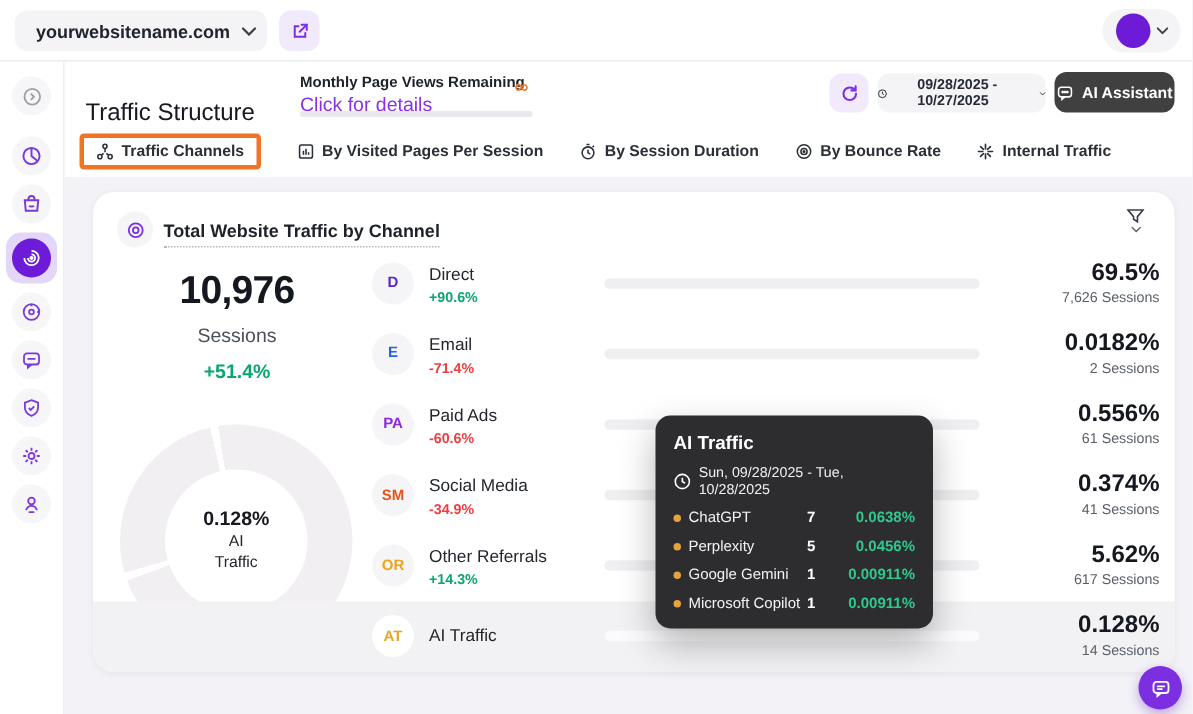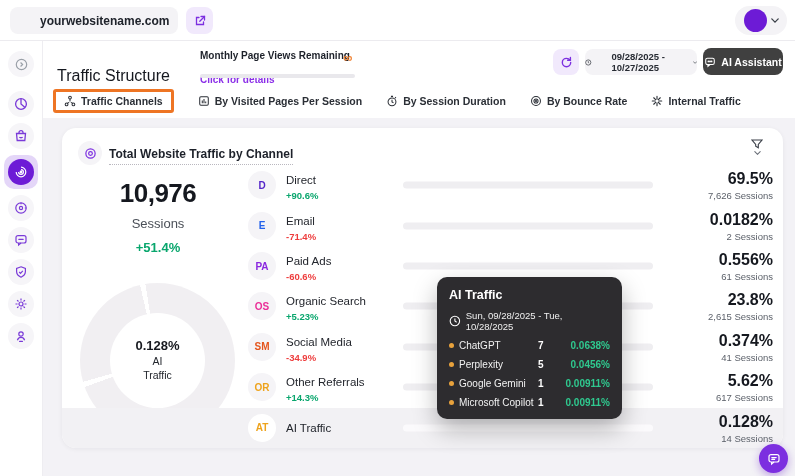--- a/index.html
+++ b/index.html
@@ -1,40 +1,40 @@
 <!DOCTYPE html>
 <html><head>
 <meta charset="utf-8">
 <style>
   * { margin:0; padding:0; box-sizing:border-box; }
   html,body { width:795px; height:476px; font-family:"Liberation Sans", sans-serif; background:#f3f2f6; }
   .stage { position:relative; width:795px; height:476px; background:#f3f2f6; overflow:hidden; }
 
   
   .topbar { position:absolute; top:0; left:0; right:0; height:41px; background:#fff; border-bottom:1px solid #ecebef; z-index:3; }
-  .site-pill { position:absolute; left:10px; top:7px; width:168px; height:27px; background:#f4f3f6; border-radius:8px; display:flex; align-items:center; gap:24px; padding:0 10px 0 6px; cursor:pointer; }
+  .site-pill { position:absolute; left:10px; top:7px; width:168px; height:27px; background:#f4f3f6; border-radius:8px; display:flex; align-items:center; gap:8px; padding:0 10px 0 6px; cursor:pointer; }
   .site-pill .txt { font-size:12px; font-weight:700; color:#20242c; flex:1; }
   .ext-btn { position:absolute; left:186px; top:7px; width:27px; height:27px; background:#f1e9fc; border-radius:8px; display:flex; align-items:center; justify-content:center; color:#7c2fe0; }
   .avatar-wrap { position:absolute; right:8px; top:6px; width:52px; height:29px; background:#f4f3f6; border-radius:15px; display:flex; align-items:center; justify-content:center; gap:4px; }
   .avatar { width:23px; height:23px; border-radius:50%; background:#6d1bd6; }
   .chev { color:#5a5f68; display:flex; }
 
   
   .sidebar { position:absolute; top:41px; left:0; width:43px; bottom:0; background:#fff; border-right:1px solid #eeedf1; display:flex; flex-direction:column; align-items:center; z-index:2; }
   .sb-item { width:26px; height:26px; border-radius:50%; background:#f6f5f8; display:flex; align-items:center; justify-content:center; color:#7a3ad8; margin-top:6px; cursor:pointer; }
   .sb-item.collapse { margin-top:10px; margin-bottom:8px; color:#9aa0a8; }
   .sb-item.active-wrap { width:34px; height:34px; border-radius:10px; background:#e4d6f8; }
   .sb-active-circle { width:26px; height:26px; border-radius:50%; background:#6d1bd6; display:flex; align-items:center; justify-content:center; color:#fff; }
 
   
   .pagehead { position:absolute; top:41px; left:43px; right:0; height:77px; background:#fff; z-index:1; }
   .page-title { position:absolute; left:14px; top:26px; font-size:16px; font-weight:400; color:#15181f; border-bottom:2px dotted #c6c4cb; padding-bottom:5px; }
   .quota { position:absolute; left:157px; top:9px; width:156px; }
   .quota-label { font-size:10px; font-weight:700; color:#1d212a; }
-  .quota-link { font-size:10px; color:#8b2fe8; margin-top:13px; cursor:pointer;font-weight:bold; }
+  .quota-link { font-size:13px; color:#8b2fe8; margin-top:1px; cursor:pointer; }
   .quota-inf { position:absolute; left:300px; top:9px; font-size:13px; font-weight:700; color:#ef7f2e; }
   .quota-bar { position:absolute; left:157px; top:33px; width:155px; height:4px; background:#e9e8ec; border-radius:2px; }
   .refresh-btn { position:absolute; left:510px; top:8px; width:26px; height:26px; border-radius:8px; background:#f1e9fc; display:flex; align-items:center; justify-content:center; color:#7c2fe0; cursor:pointer; }
   .date-pill { position:absolute; left:542px; top:8px; width:112px; height:26px; border-radius:8px; background:#f4f3f6; display:flex; align-items:center; justify-content:center; gap:20px; font-size:9.5px; font-weight:700; color:#272b33; cursor:pointer; }
   .ai-btn { position:absolute; left:660px; top:7px; width:80px; height:27px; border-radius:8px; background:#404040; color:#fff; display:flex; align-items:center; justify-content:center; gap:5px; font-size:10.5px; font-weight:700; cursor:pointer; }
 
   
   .tabs { position:absolute; left:10px; top:46px; right:0; height:28px; display:flex; align-items:center; }
   .tab { display:flex; align-items:center; gap:5px; font-size:10.5px; font-weight:700; color:#2b2f36; cursor:pointer; white-space:nowrap; }
   .tab.active-box { border:3px solid #ee7524; border-radius:3px; padding:3px 8px; }
@@ -322,29 +322,20 @@
       <div class="row">
         <span class="badge" style="color: rgb(139, 39, 224);">PA</span>
         <span class="labelbox"><span class="ch-label">Paid Ads</span><div class="ch-change change" style="color: rgb(238, 61, 61);">-60.6%</div></span>
         <span class="track"><span class="bar-fill" style="width: 0.556%; background: rgb(139, 39, 224);"></span></span>
         <span class="values">
             <div class="v-pct">0.556%</div>
             <div class="v-sess">61 Sessions</div>
           </span>
       </div>
       <div class="row">
-        <span class="badge" style="color: rgb(234, 47, 152);">OS</span>
-        <span class="labelbox"><span class="ch-label">Organic Search</span><div class="ch-change change" style="color: rgb(9, 166, 109);">+5.23%</div></span>
-        <span class="track"><span class="bar-fill" style="width: 23.8%; background: rgb(238, 45, 157);"></span></span>
-        <span class="values">
-            <div class="v-pct">23.8%</div>
-            <div class="v-sess">2,615 Sessions</div>
-          </span>
-      </div>
-      <div class="row">
         <span class="badge" style="color: rgb(228, 85, 29);">SM</span>
         <span class="labelbox"><span class="ch-label">Social Media</span><div class="ch-change change" style="color: rgb(238, 61, 61);">-34.9%</div></span>
         <span class="track"><span class="bar-fill" style="width: 0.374%; background: rgb(228, 85, 29);"></span></span>
         <span class="values">
             <div class="v-pct">0.374%</div>
             <div class="v-sess">41 Sessions</div>
           </span>
       </div>
       <div class="row">
         <span class="badge" style="color: rgb(238, 163, 28);">OR</span>

